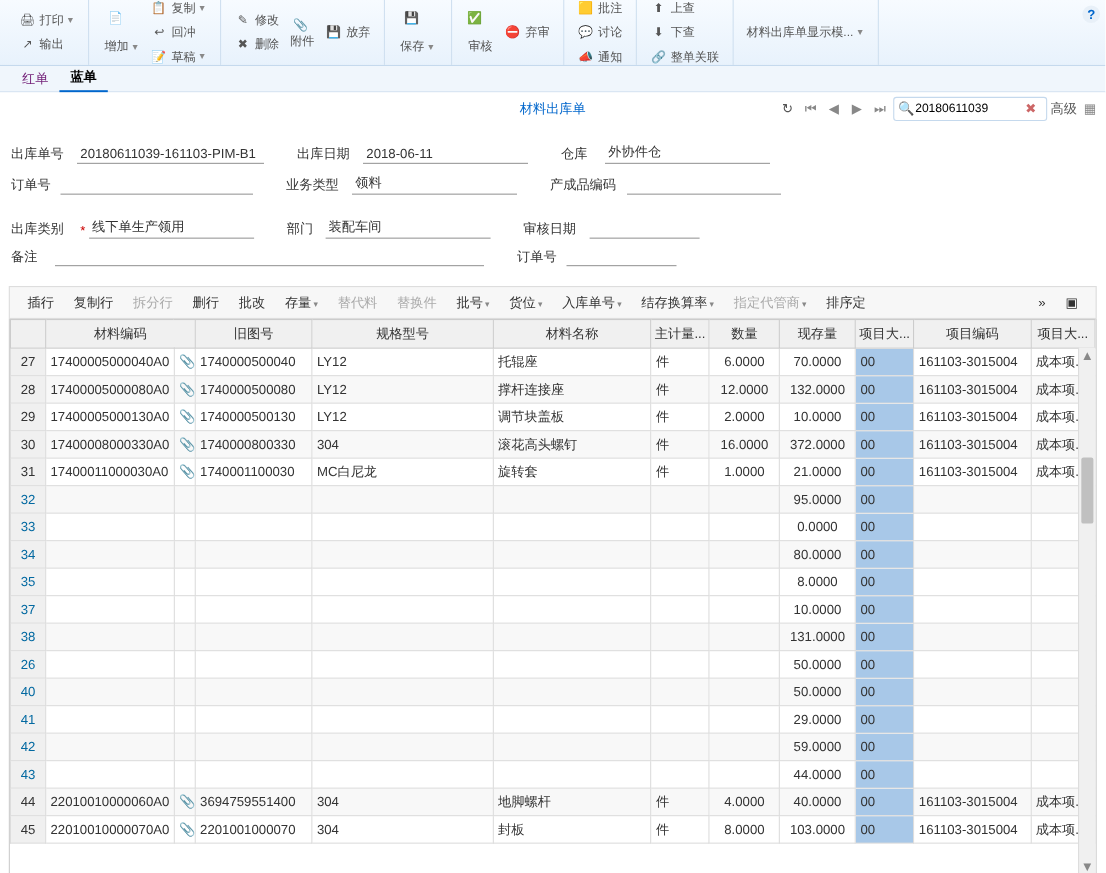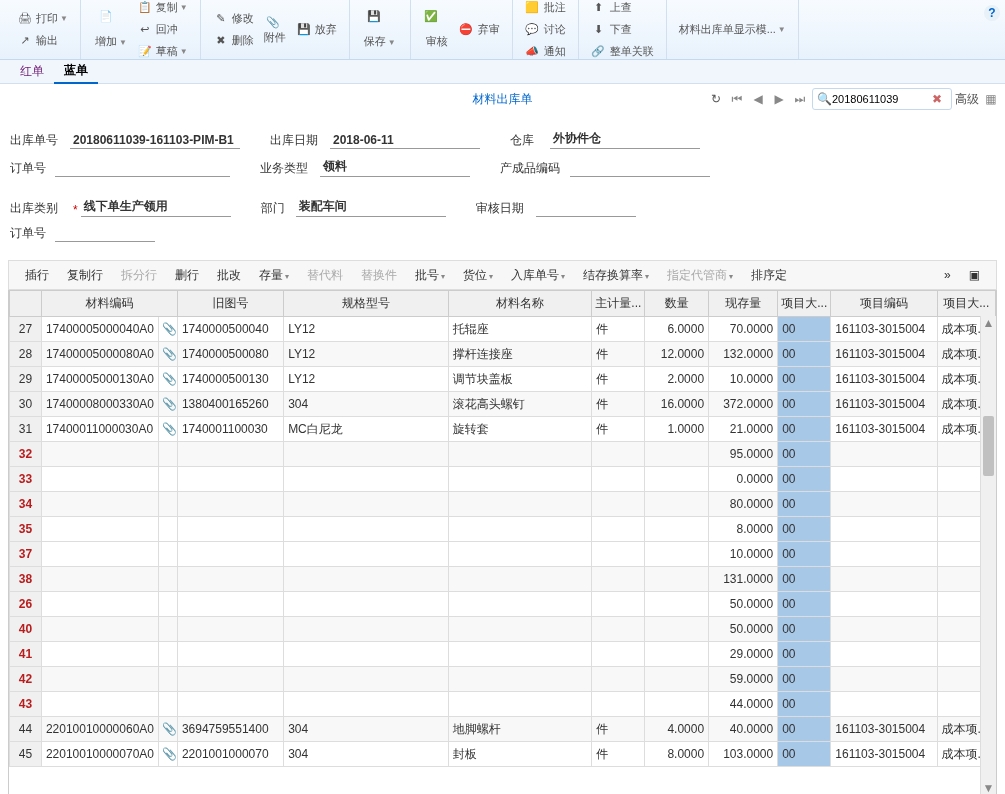--- a/index.html
+++ b/index.html
@@ -24,38 +24,38 @@
     .title-tools { position: absolute; right: 5px; display: flex; align-items: center; gap: 3px; }
     .nav-btn { width: 18px; height: 18px; display: flex; align-items: center; justify-content: center; cursor: pointer; color: #888; }
     .nav-btn.enabled { color: #555; }
     .search-box { border: 1px solid #c5d9ed; border-radius: 3px; display: flex; align-items: center; width: 140px; height: 22px; padding: 0 4px; }
     .search-box input { border: none; outline: none; font-size: 11px; width: 100px; }
     
     .form-area { padding: 15px 10px 10px 10px; background: #fff; }
     .form-row { display: flex; margin-bottom: 8px; gap: 30px; }
     .form-field { display: flex; align-items: flex-end; }
     .form-label { width: 60px; text-align: left; color: #333; font-size: 12px; }
-    .form-value { border-bottom: 1px solid #999; min-width: 150px; padding: 1px 3px; font-size: 12px; font-weight: bold; }
+    .form-value { border-bottom: 1px solid #999; min-width: 150px; padding: 1px 3px; font-size: 12px; }
     .form-value.empty { min-width: 100px; }
     .req { color: #cc0000; margin: 0 3px; }
     
     .grid-toolbar { height: 30px; background: #f7f7f7; border: 1px solid #ddd; display: flex; align-items: center; padding: 0 8px; gap: 2px; margin: 0 8px; }
     .grid-tool-btn { padding: 3px 8px; cursor: pointer; font-size: 12px; color: #333; }
     .grid-tool-btn.disabled { color: #aaa; }
     
     .grid-wrap { margin: 0 8px; border: 1px solid #ccc; border-top: none; height: 508px; overflow: hidden; position: relative; }
     .grid { border-collapse: collapse; width: 100%; table-layout: fixed; }
     .grid th { background: #f0f0f0; border: 1px solid #ccc; padding: 4px 2px; font-weight: normal; font-size: 12px; text-align: center; overflow: hidden; white-space: nowrap; }
     .grid td { border: 1px solid #ddd; padding: 3px 4px; height: 25px; font-size: 12px; overflow: hidden; white-space: nowrap; }
     .grid .row-num { background: #f0f0f0; text-align: center; }
-    .grid .row-num.blue { color: #b91c1c; font-weight: bold; }
+    .grid .row-num.blue { color: #0369a1; }
     .grid .col-highlight { background: #a8c8e8 !important; }
     .grid tr.even td:not(.row-num):not(.col-highlight) { background: #fff; }
     .grid tr.odd td:not(.row-num):not(.col-highlight) { background: #f8f8f8; }
-    .grid td.num { text-align: right; }
+    .grid td.num { text-align: center; }
     .attach-icon { color: #888; text-align: center; }
     
     .scrollbar-v { position: absolute; right: 0; top: 26px; bottom: 0; width: 16px; background: #f0f0f0; border-left: 1px solid #ddd; }
     .scrollbar-thumb { position: absolute; left: 2px; right: 2px; background: #c0c0c0; border-radius: 2px; }
     
     .footer-row { border-top: 1px solid #ccc; display: flex; align-items: center; padding: 3px 8px; margin: 0 8px; background: #f7f7f7; }
     
     .help-icon { position: absolute; right: 5px; top: 5px; width: 16px; height: 16px; background: #e8f0f8; border-radius: 50%; color: #0066cc; text-align: center; line-height: 16px; font-weight: bold; cursor: pointer; }
   </style>
 </head>
@@ -239,20 +239,24 @@
     <div class="form-field">
         <span class="form-label" style="width:35px;">部门</span>
         <span class="form-value" style="min-width:150px;margin-top:12px;">装配车间</span>
       </div>
     <div class="form-field">
         <span class="form-label">审核日期</span>
         <span class="form-value empty"></span>
       </div>
   </div>
   <div class="form-row">
+    <div class="form-field">
+        <span class="form-label" style="width:40px;">备注</span>
+        <span class="form-value empty" style="min-width:390px;"></span>
+      </div>
     <div class="form-field">
         <span class="form-label" style="width:45px;">订单号</span>
         <span class="form-value empty"></span>
       </div>
   </div>
 </div>
 
 <div class="grid-toolbar">
   <span class="grid-tool-btn">插行</span>
   <span class="grid-tool-btn">复制行</span>
@@ -343,21 +347,21 @@
     <td class="num">2.0000</td>
     <td class="num">10.0000</td>
     <td class="col-highlight">00</td>
     <td>161103-3015004</td>
     <td>成本项...</td>
         </tr>
         <tr class="odd">
     <td class="row-num ">30</td>
     <td>17400008000330A0</td>
     <td class="attach-icon">📎</td>
-    <td>1380400165260</td>
+    <td>1740000800330</td>
     <td>304</td>
     <td>滚花高头螺钉</td>
     <td>件</td>
     <td class="num">16.0000</td>
     <td class="num">372.0000</td>
     <td class="col-highlight">00</td>
     <td>161103-3015004</td>
     <td>成本项...</td>
         </tr>
         <tr class="even">

